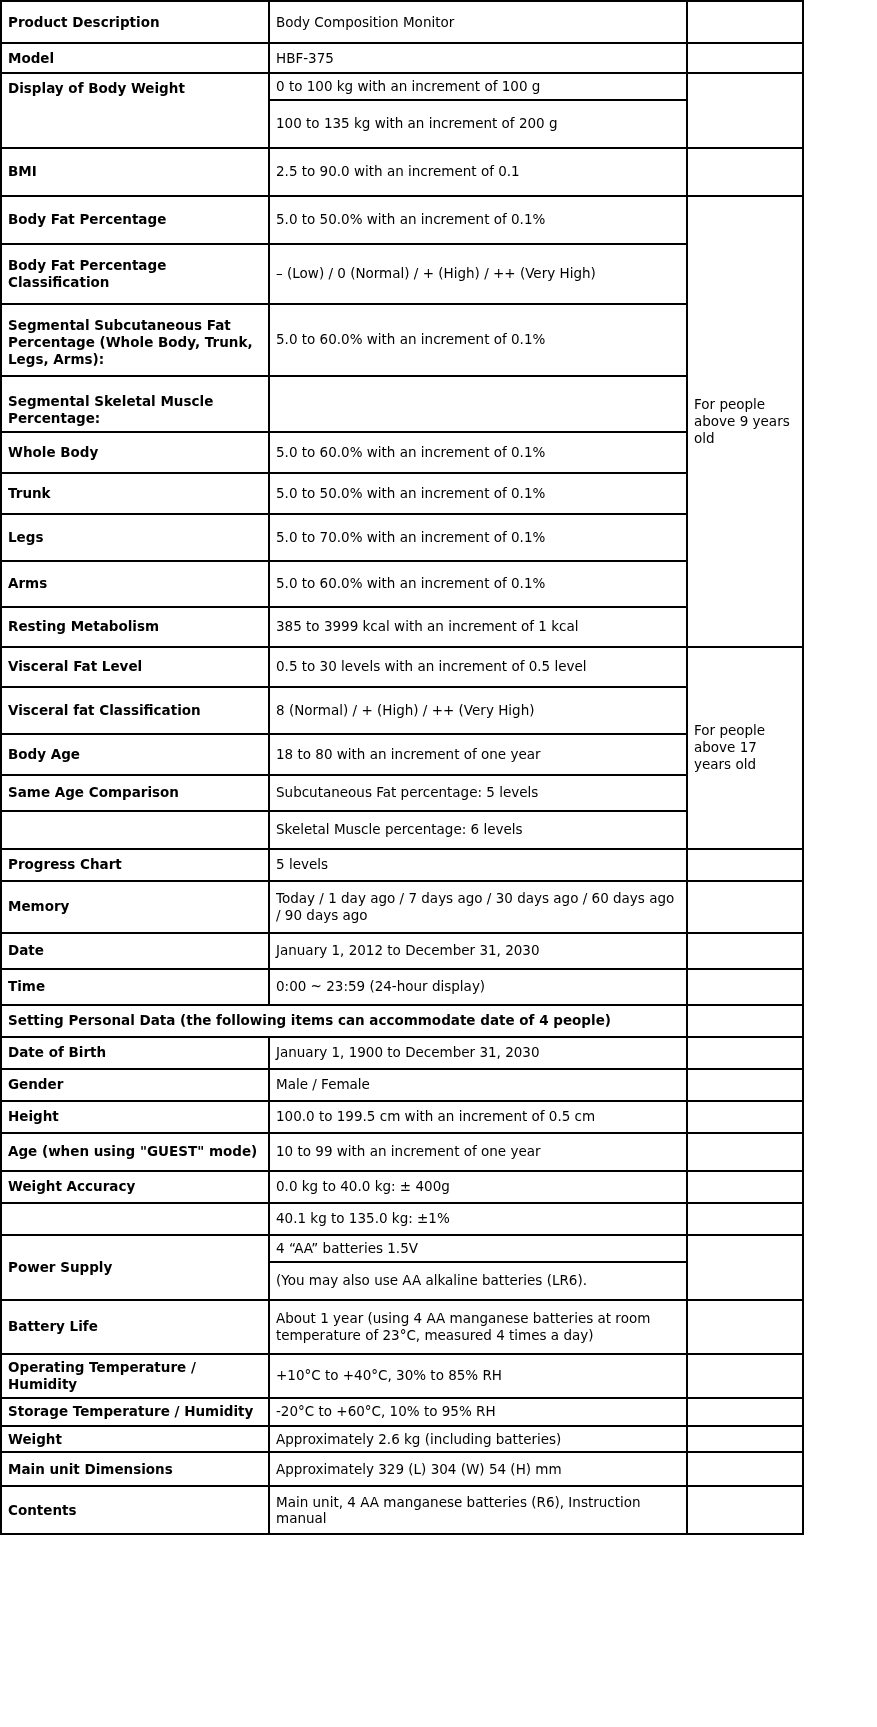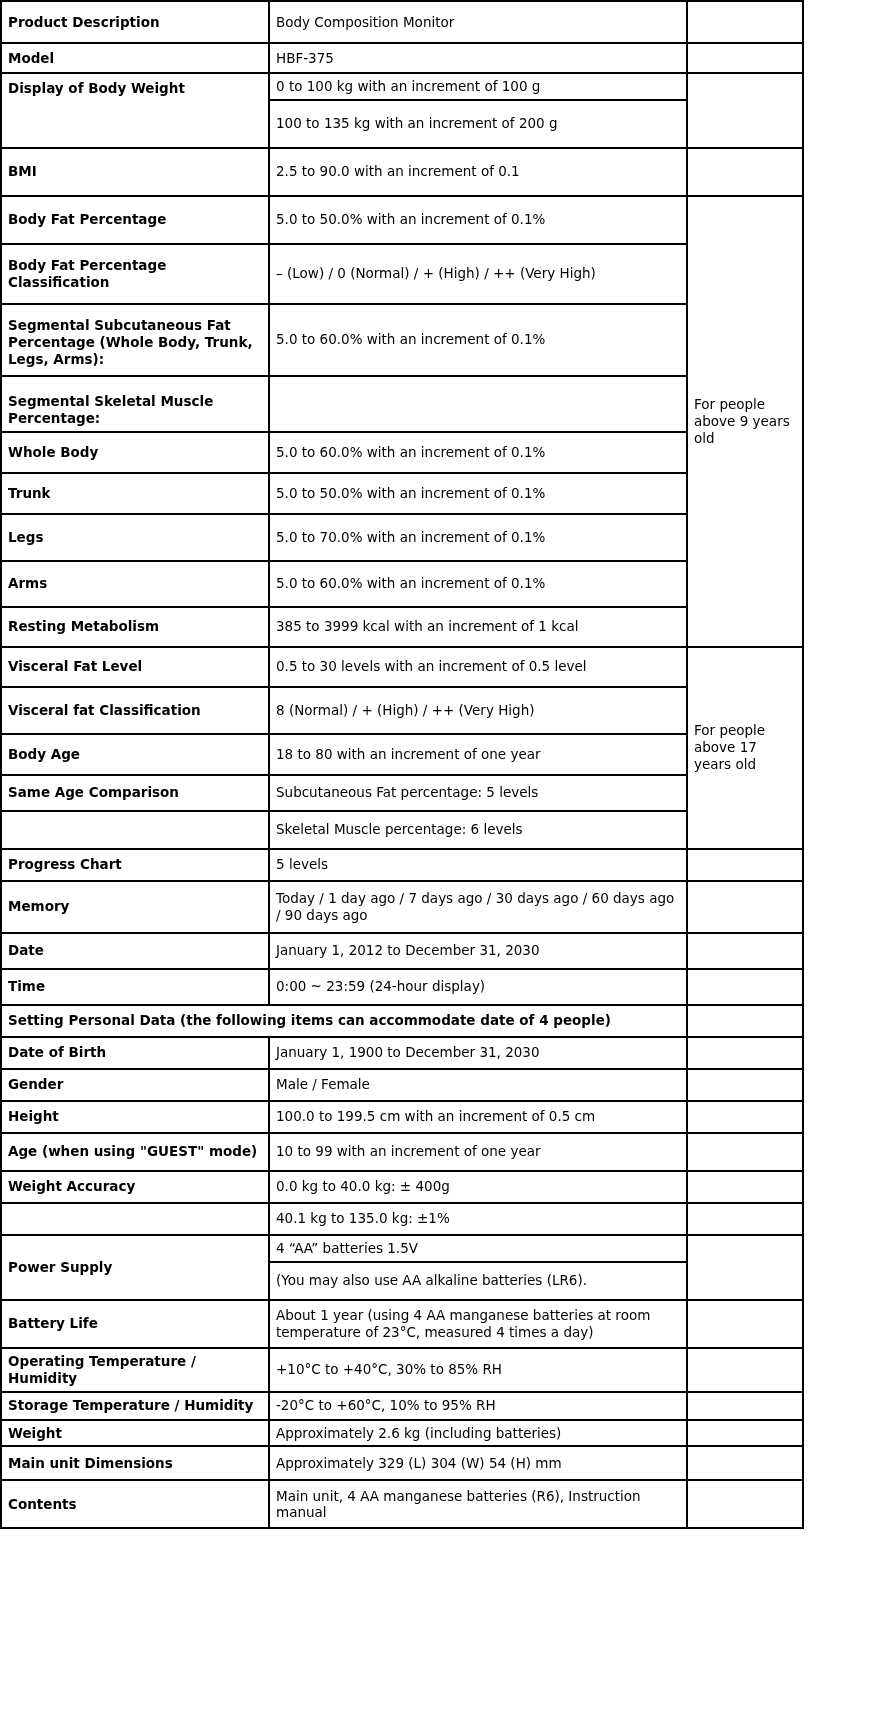--- a/index.html
+++ b/index.html
@@ -191,21 +191,21 @@
     </tr>
     <tr>
       <td class="label" rowspan="2" style="height:38px">Power Supply</td>
       <td class="value">4 “AA” batteries 1.5V</td>
       <td class="note" rowspan="2"></td>
     </tr>
     <tr>
       <td class="value" style="height:38px">(You may also use AA alkaline batteries (LR6).</td>
     </tr>
     <tr>
-      <td class="label" style="height:48px">Battery Life</td>
+      <td class="label" style="height:54px">Battery Life</td>
       <td class="value">About 1 year (using 4 AA manganese batteries at room temperature of 23°C, measured  4 times a day)</td>
       <td class="note"></td>
     </tr>
     <tr>
       <td class="label" style="height:44px">Operating Temperature / Humidity</td>
       <td class="value">+10°C to +40°C, 30% to 85% RH</td>
       <td class="note"></td>
     </tr>
     <tr>
       <td class="label" style="height:28px">Storage Temperature / Humidity</td>

